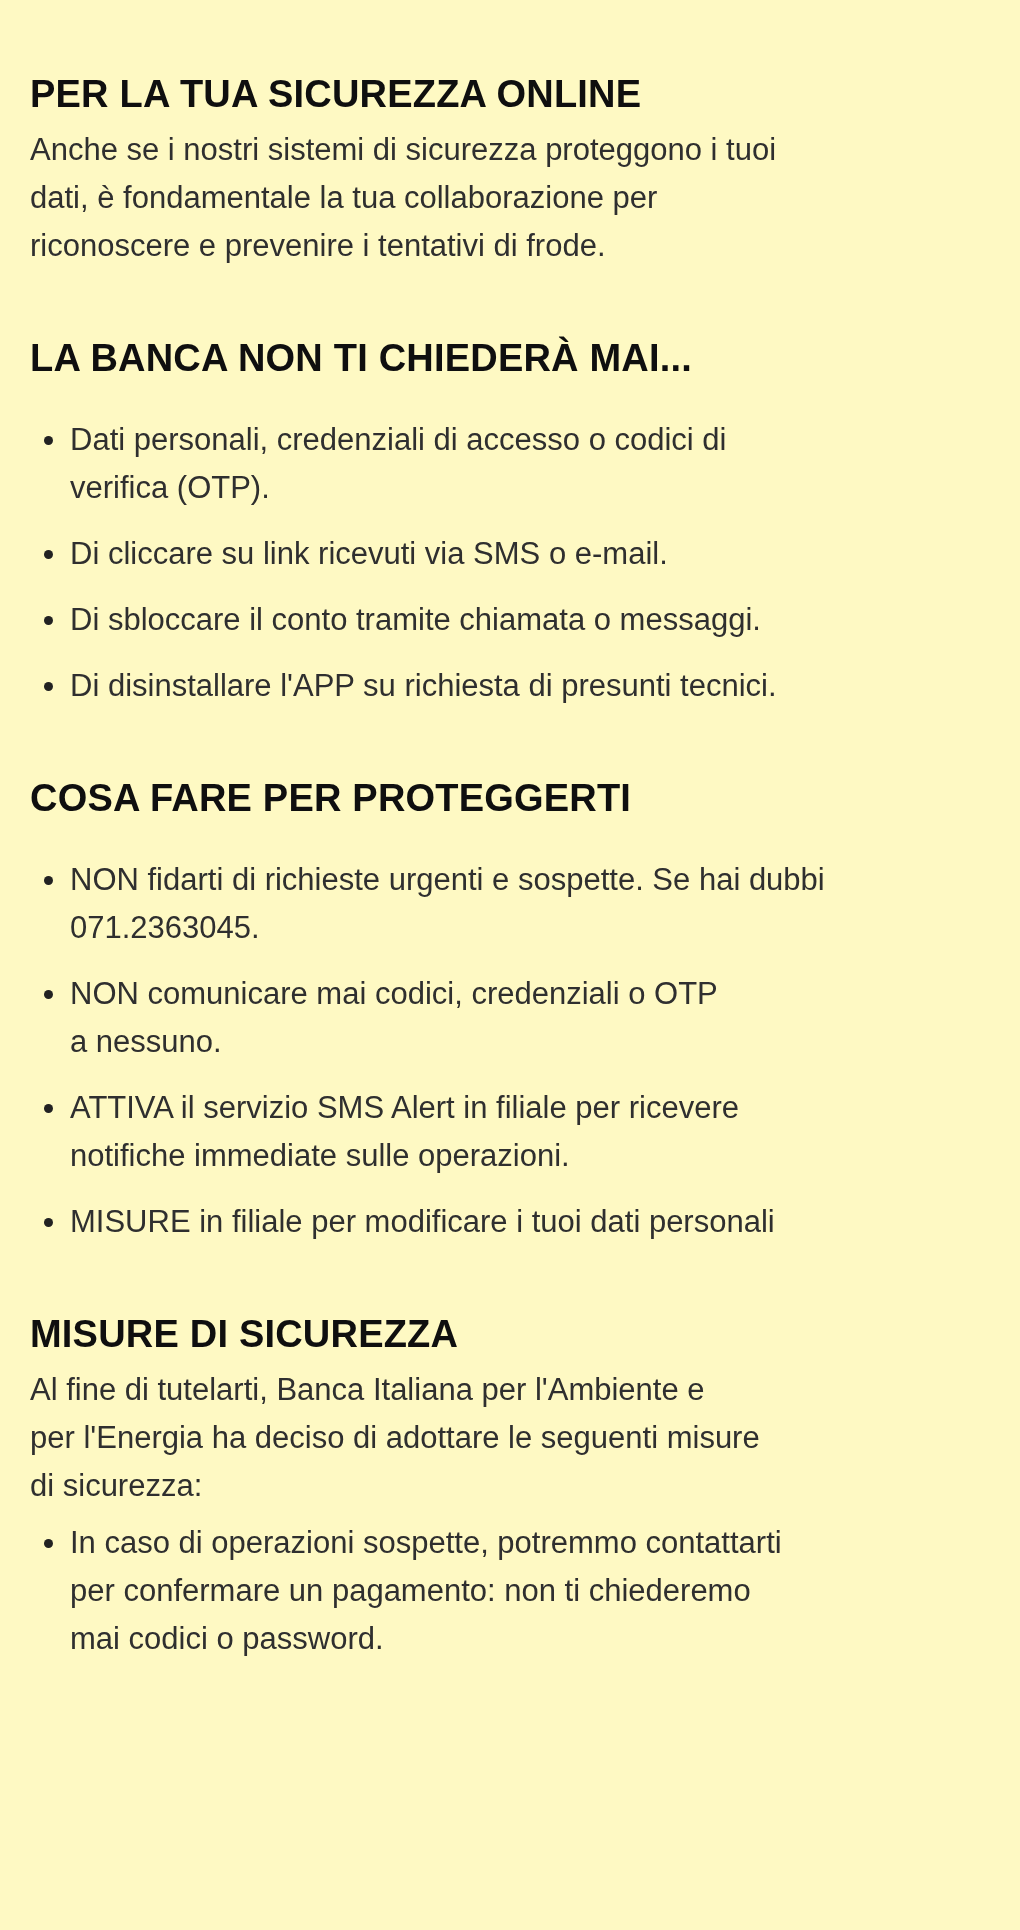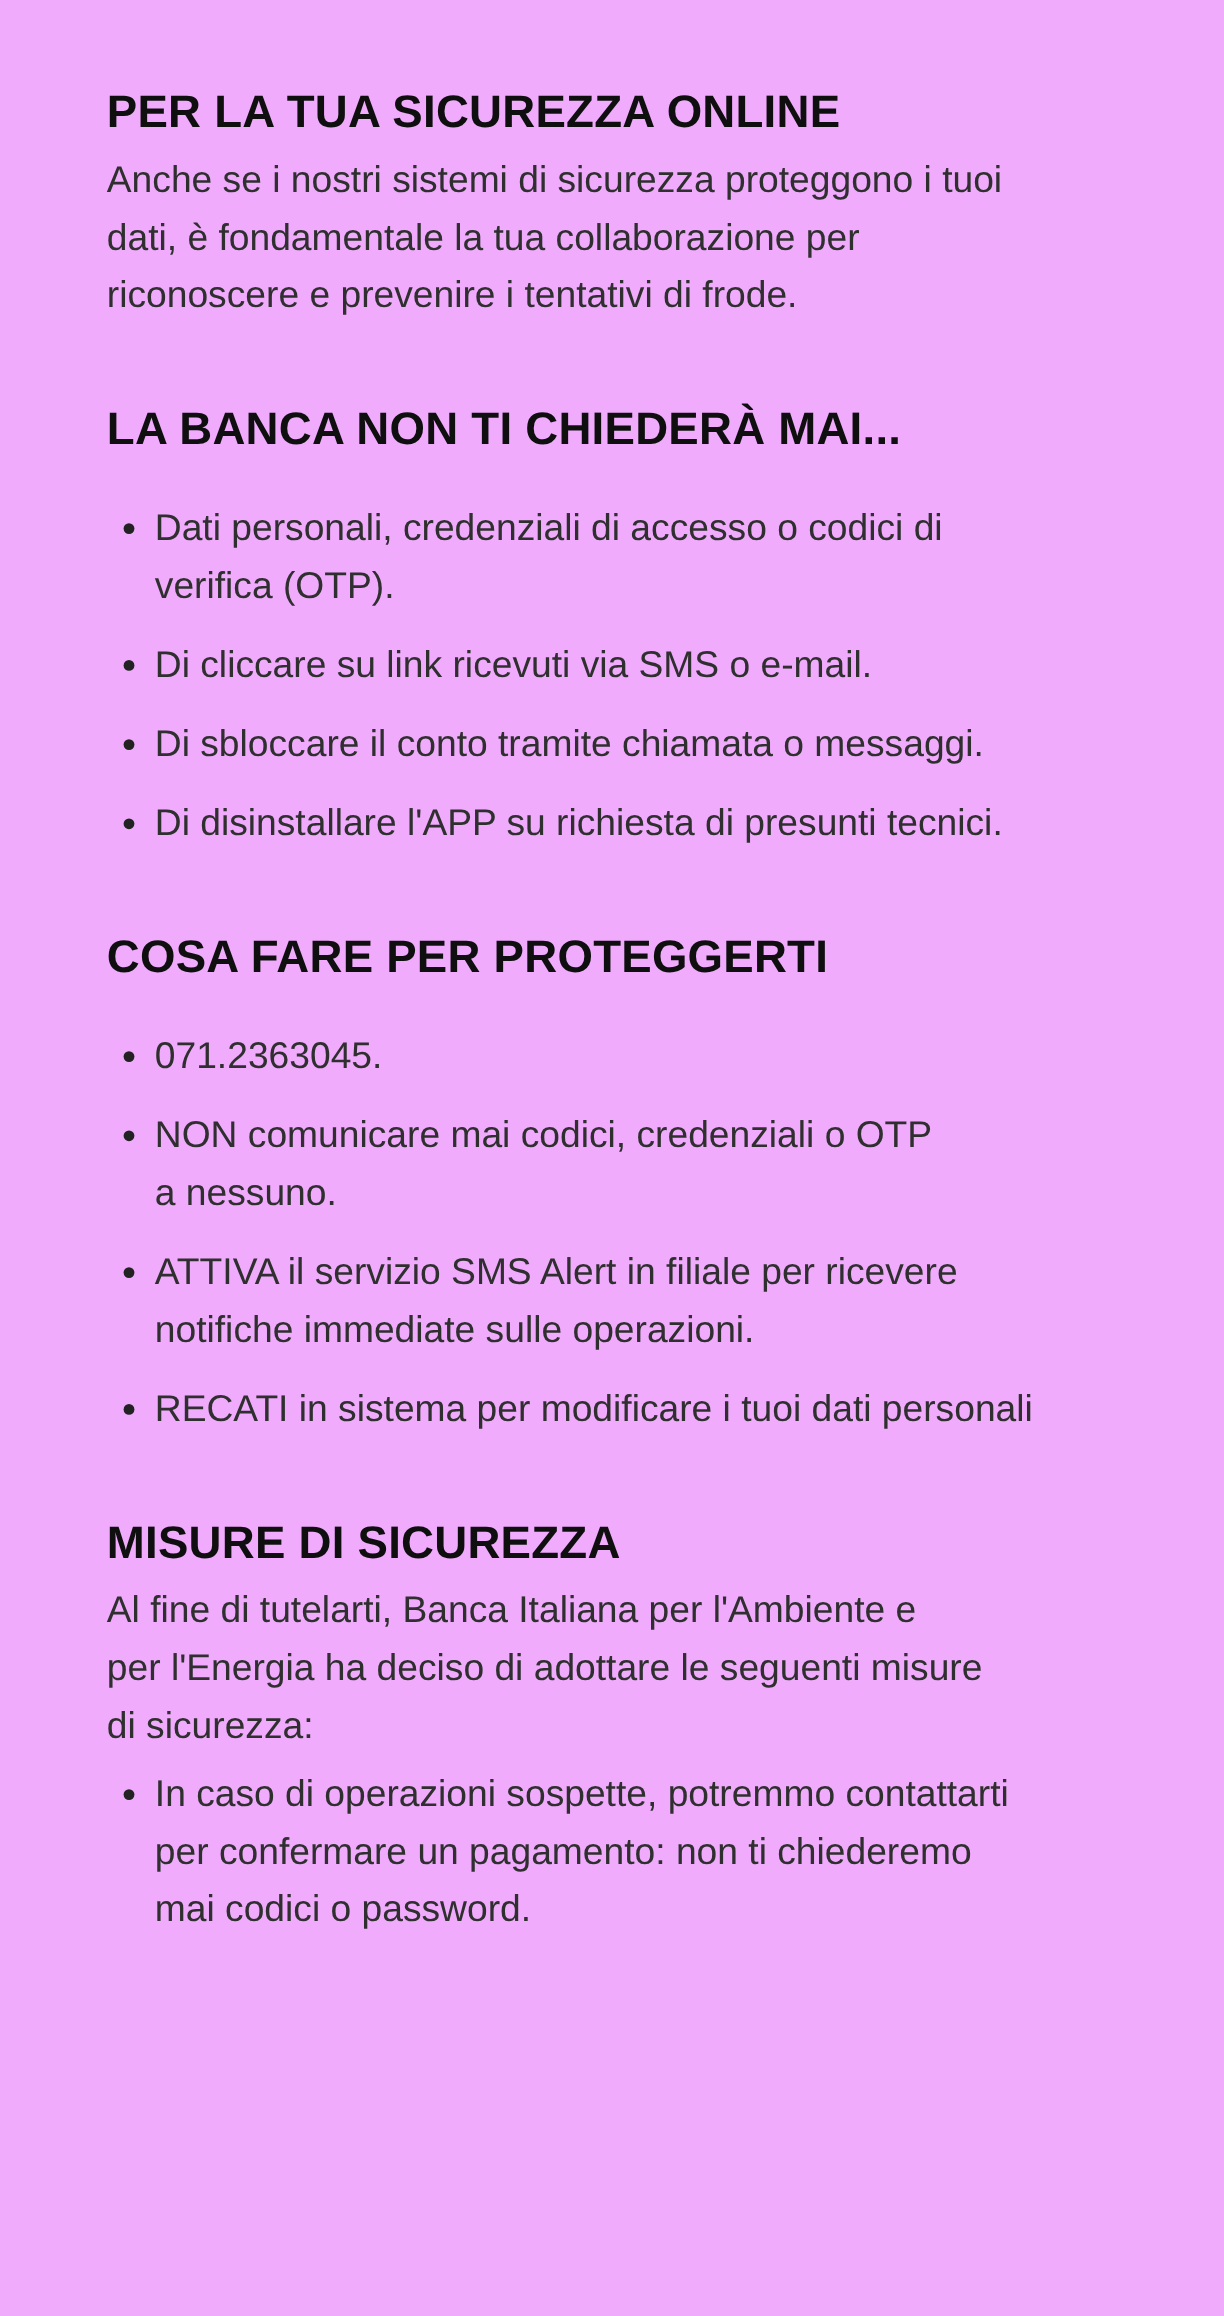--- a/index.html
+++ b/index.html
@@ -4,24 +4,24 @@
 <style>
   html, body {
     margin: 0;
     padding: 0;
     background: #ffffff;
   }
   .page {
     position: relative;
     width: 1020px;
     height: 1930px;
-    background: #f0abfc;
+    background: #fef9c3;
     overflow: hidden;
     box-sizing: border-box;
-    padding: 70px 80px 0 89px;
+    padding: 70px 80px 0 30px;
     font-family: "Liberation Sans", "DejaVu Sans", sans-serif;
     color: #2f2f2f;
     -webkit-font-smoothing: antialiased;
   }
   .section { margin: 0; }
   .section + .section { margin-top: 64px; }
   .section-heading {
     margin: 0;
     font-size: 38px;
     font-weight: 700;
@@ -93,35 +93,36 @@
         <div class="line">Di disinstallare l'APP su richiesta di presunti tecnici.</div>
       </li>
     </ul>
   </div>
 
   <div class="section">
     <h2 class="section-heading">COSA FARE PER PROTEGGERTI</h2>
     <ul class="bullets after-heading">
       <li>
         <span class="bullet-dot"></span>
+        <div class="line">NON fidarti di richieste urgenti e sospette. Se hai dubbi</div>
         <div class="line">071.2363045.</div>
       </li>
       <li>
         <span class="bullet-dot"></span>
         <div class="line">NON comunicare mai codici, credenziali o OTP</div>
         <div class="line">a nessuno.</div>
       </li>
       <li>
         <span class="bullet-dot"></span>
         <div class="line">ATTIVA il servizio SMS Alert in filiale per ricevere</div>
         <div class="line">notifiche immediate sulle operazioni.</div>
       </li>
       <li>
         <span class="bullet-dot"></span>
-        <div class="line">RECATI in sistema per modificare i tuoi dati personali</div>
+        <div class="line">MISURE in filiale per modificare i tuoi dati personali</div>
       </li>
     </ul>
   </div>
 
   <div class="section">
     <h2 class="section-heading">MISURE DI SICUREZZA</h2>
     <div class="para">
       <div class="line">Al fine di tutelarti, Banca Italiana per l'Ambiente e</div>
       <div class="line">per l'Energia ha deciso di adottare le seguenti misure</div>
       <div class="line">di sicurezza:</div>

